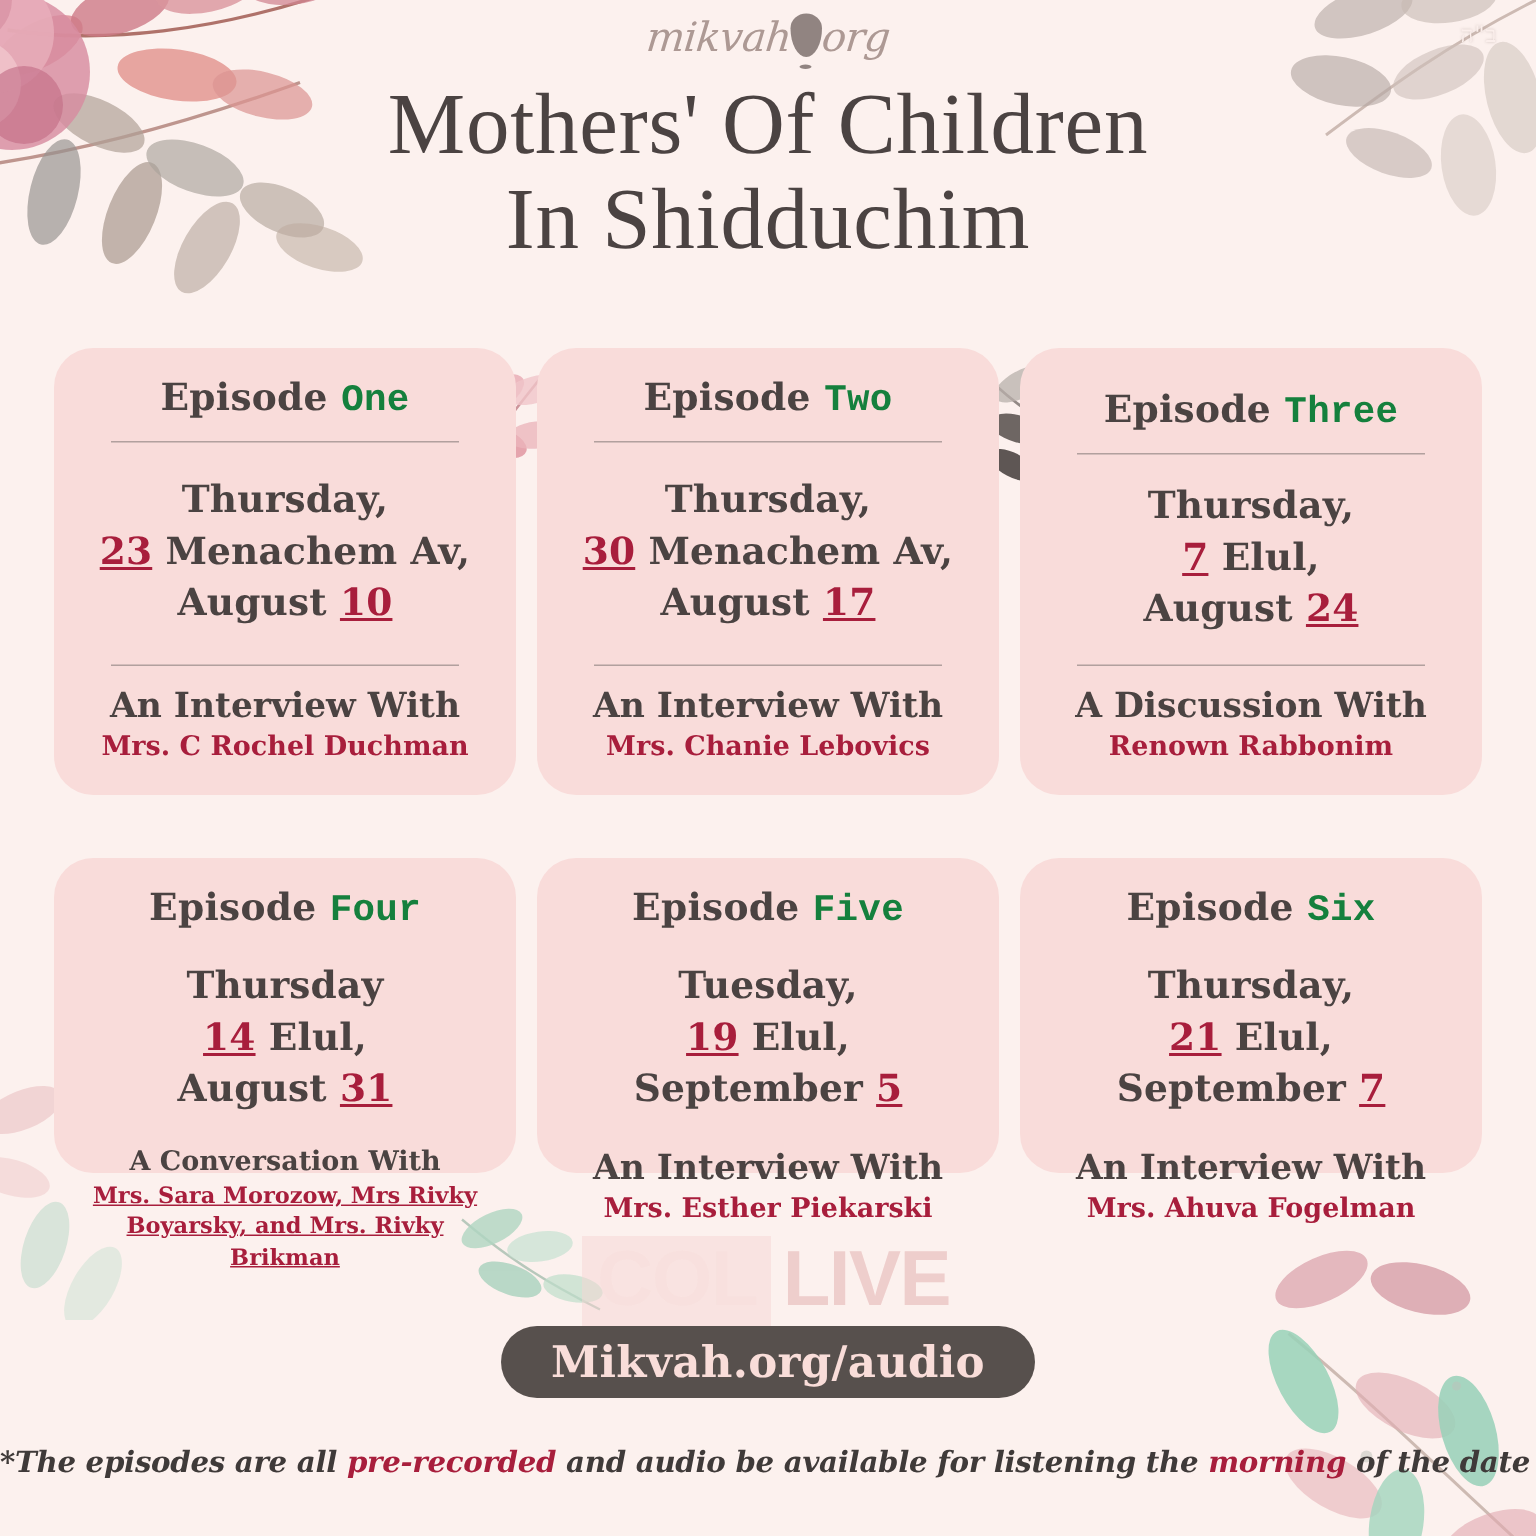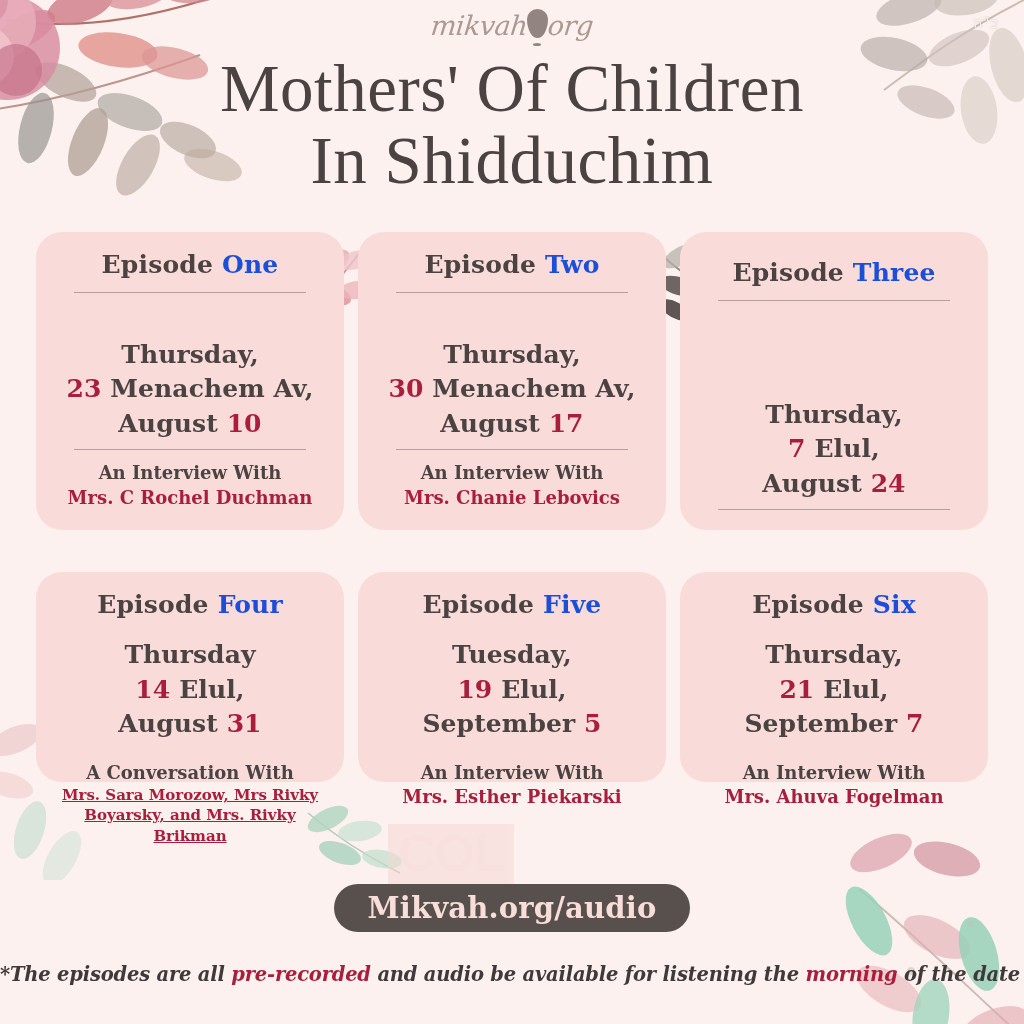--- a/index.html
+++ b/index.html
@@ -61,21 +61,21 @@
     font-family:"DejaVu Serif", serif;
     font-size:15px; color:#FBEFEC; letter-spacing:.5px;
     direction:rtl; text-shadow:0 0 2px rgba(120,100,95,.35);
   }
 
   h1.title {
     position:absolute; top:52px; left:0; width:100%;
     text-align:center;
     font-family:"Liberation Serif", serif;
     font-weight:400;
-    font-size:67px; line-height:1.08;
+    font-size:58px; line-height:1.08;
     color:#4B4342;
     letter-spacing:.5px;
   }
 
   
   .grid {
     position:absolute; left:36px; top:232px;
     width:952px;
     display:grid;
     grid-template-columns:repeat(3, 1fr);
@@ -92,44 +92,44 @@
   }
   .card.r1 { height:298px; }
   .card.r2 { height:210px; }
   .card.shift { padding-top:26px; }
 
   .ep-head {
     font-size:25px; font-weight:bold;
     color:#4B4342; letter-spacing:.2px;
     white-space:nowrap;
   }
-  .ep-head .num { color:#1d4ed8; }
+  .ep-head .num { color:#15803d;font-family:Liberation Mono, monospace; }
 
   .rule {
     height:1px; background:#9A8C89; opacity:.75;
     margin:13px auto 0; width:84%;
   }
   .rule.lower { margin-top:0; }
 
   .date {
     font-size:25px; font-weight:bold; color:#4B4342;
     line-height:1.38; letter-spacing:.1px;
   }
-  .date .num { color:#A81E3C; }
+  .date .num { color:#A81E3C;text-decoration:underline; }
 
   .cardbody {
     display:flex; flex-direction:column; height:100%;
   }
   .datezone {
-    display:flex; align-items:flex-end; justify-content:center;
+    display:flex; align-items:center; justify-content:center;
     flex:1 1 auto; padding:6px 0 8px;
   }
   .guestzone { padding-top:11px; }
   .guest-pre {
-    font-size:18px; font-weight:bold; color:#4B4342;
+    font-size:23px; font-weight:bold; color:#4B4342;
     line-height:1.35;
   }
   .guest-name {
     font-size:18px; font-weight:bold; color:#A81E3C;
     line-height:1.35;
   }
   .guest-pre.sm { font-size:18px; }
   .guest-name.sm { font-size:15px; line-height:1.38;text-decoration:underline; }
 
   
@@ -369,20 +369,24 @@
       <div class="datezone">
         <div class="date">
           <span>Thursday,</span><br>
           <span class="num">7</span>
           <span>Elul,</span><br>
           <span>August</span>
           <span class="num">24</span>
         </div>
       </div>
       <div class="rule lower"></div>
+      <div class="guestzone">
+        <div class="guest-pre">A Discussion With</div>
+        <div class="guest-name">Renown Rabbonim</div>
+      </div>
     </div>
   </div>
 
   <div class="card r2">
     <div class="cardbody">
       <div class="ep-head">
         <span>Episode</span>
         <span class="num">Four</span>
       </div>
       <div class="rule"></div>
@@ -449,19 +453,20 @@
         <div class="guest-pre">An Interview With</div>
         <div class="guest-name">Mrs. Ahuva Fogelman</div>
       </div>
     </div>
   </div>
 
 </div>
 
 <div class="watermark">
   <span class="wm-col">COL</span>
+  <span class="wm-live">LIVE</span>
 </div>
 
 <div class="cta">Mikvah.org/audio</div>
 
 <div class="footer">
   <span>*The episodes are all </span><span class="hl">pre-recorded</span><span> and audio be available for listening the </span><span class="hl">morning</span><span> of the date shown.*</span>
 </div>
 
 </body></html>

